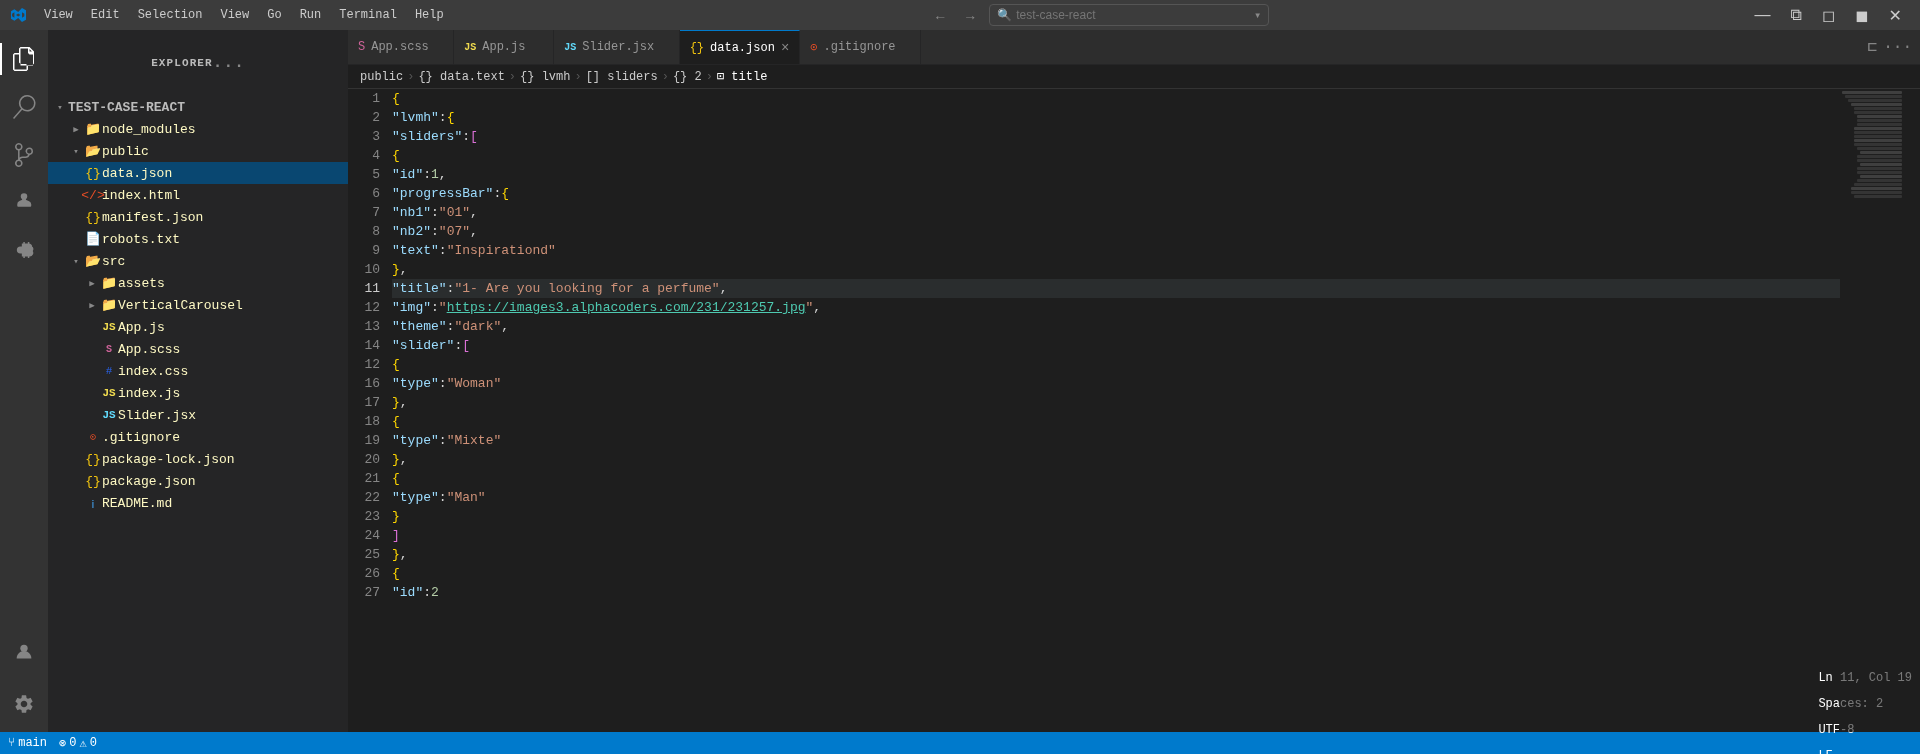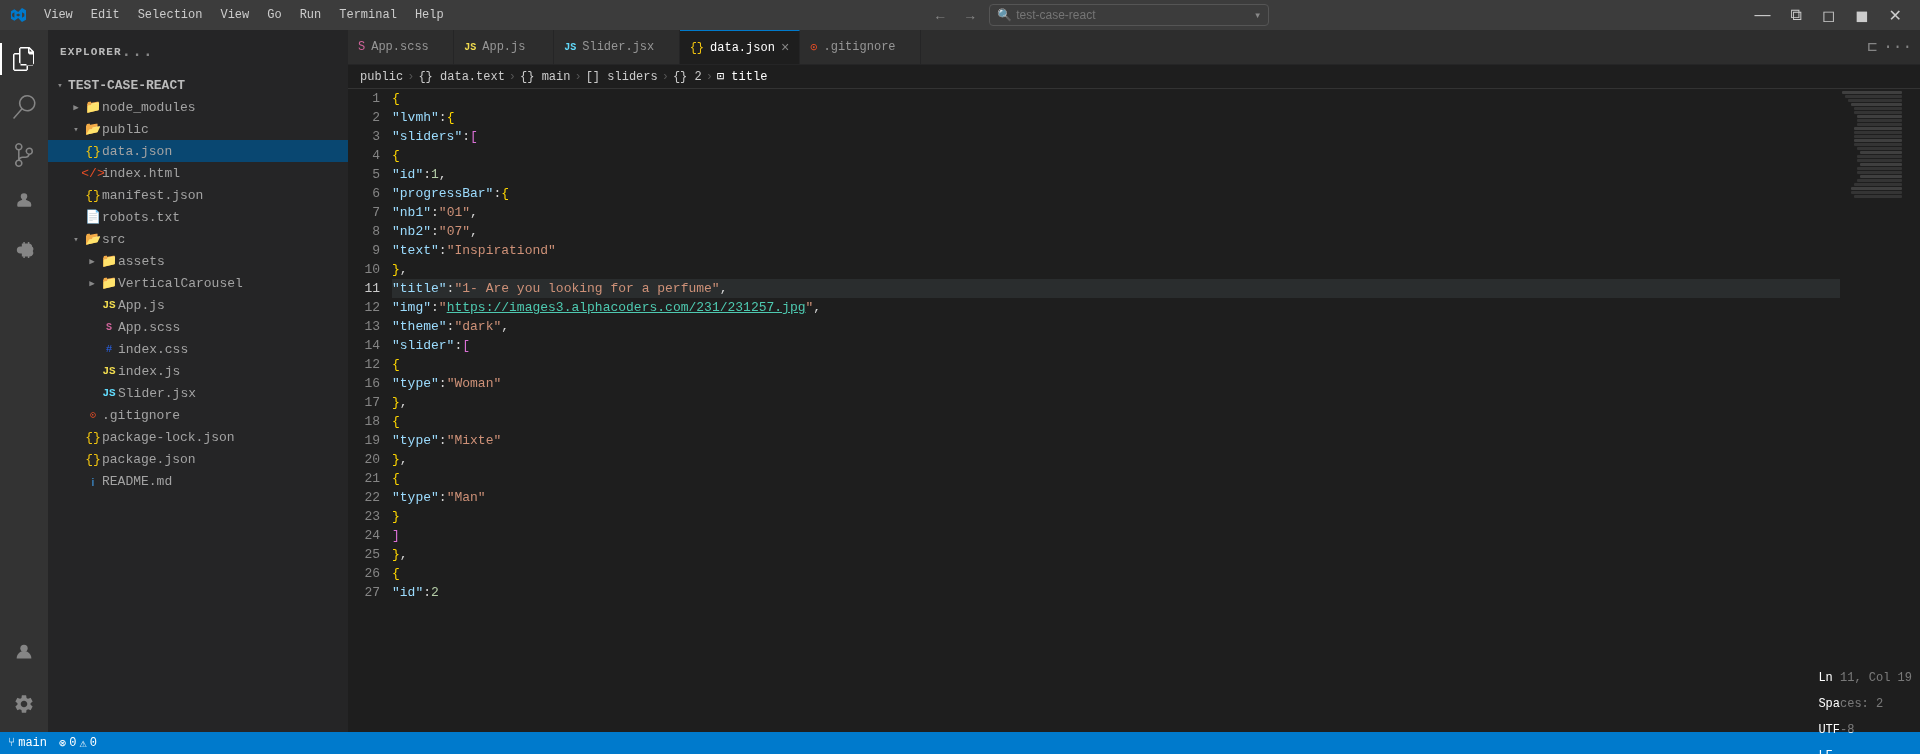--- a/index.html
+++ b/index.html
@@ -132,28 +132,28 @@
     
     .sidebar {
       width: 300px;
       background: #252526;
       display: flex;
       flex-direction: column;
       flex-shrink: 0;
       overflow: hidden;
     }
     .sidebar-header {
-      padding: 13px 12px;
+      padding: 24px 12px;
       font-size: 11px;
       font-weight: bold;
       color: #bbb;
       letter-spacing: 0.1em;
       text-transform: uppercase;
       display: flex;
-      justify-content: flex-start;
+      justify-content: center;
       align-items: center;
     }
     .sidebar-more {
       cursor: pointer;
       color: #888;
       font-size: 16px;
     }
     .sidebar-content {
       flex: 1;
       overflow-y: auto;
@@ -181,21 +181,21 @@
       width: 18px;
       height: 18px;
       display: flex;
       align-items: center;
       justify-content: center;
       flex-shrink: 0;
       font-size: 13px;
     }
     .tree-label {
       font-size: 13px;
-      color: #a3a3a3;
+      color: #fef9c3;
       white-space: nowrap;
     }
 
     
     .editor-area {
       flex: 1;
       display: flex;
       flex-direction: column;
       overflow: hidden;
       background: #1e1e1e;
@@ -599,21 +599,21 @@
         <span class="tabs-right-btn">⊏</span>
         <span class="tabs-right-btn">···</span>
       </div>
     </div>
 
     <div class="breadcrumb">
       <span class="breadcrumb-item">public</span>
       <span class="breadcrumb-sep">›</span>
       <span class="breadcrumb-item">{} data.text</span>
       <span class="breadcrumb-sep">›</span>
-      <span class="breadcrumb-item">{} main</span>
+      <span class="breadcrumb-item">{} lvmh</span>
       <span class="breadcrumb-sep">›</span>
       <span class="breadcrumb-item">[] sliders</span>
       <span class="breadcrumb-sep">›</span>
       <span class="breadcrumb-item">{} 2</span>
       <span class="breadcrumb-sep">›</span>
       <span class="breadcrumb-item current">⊡ title</span>
     </div>
 
     <div class="editor-body">
 

